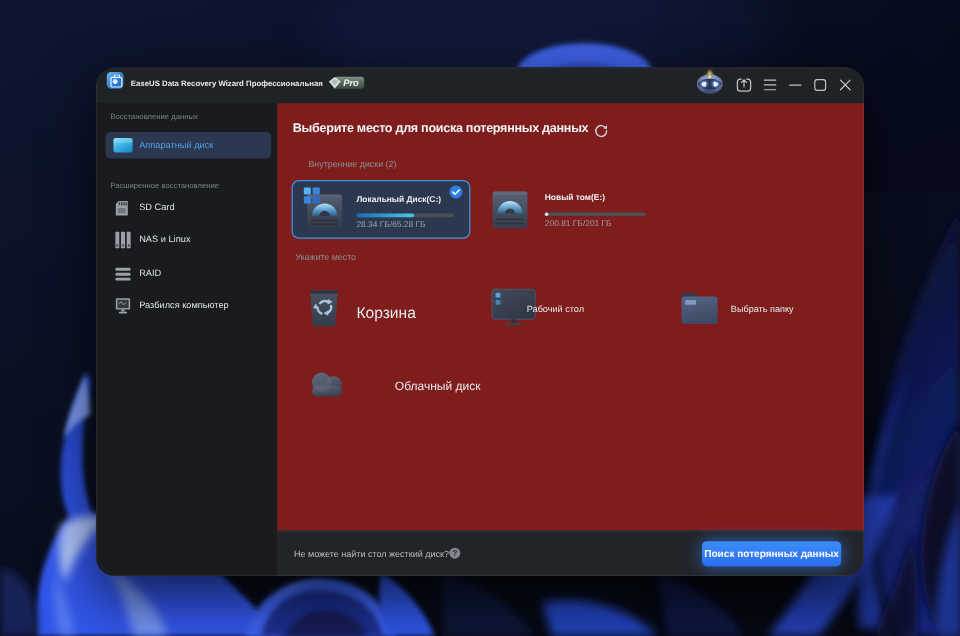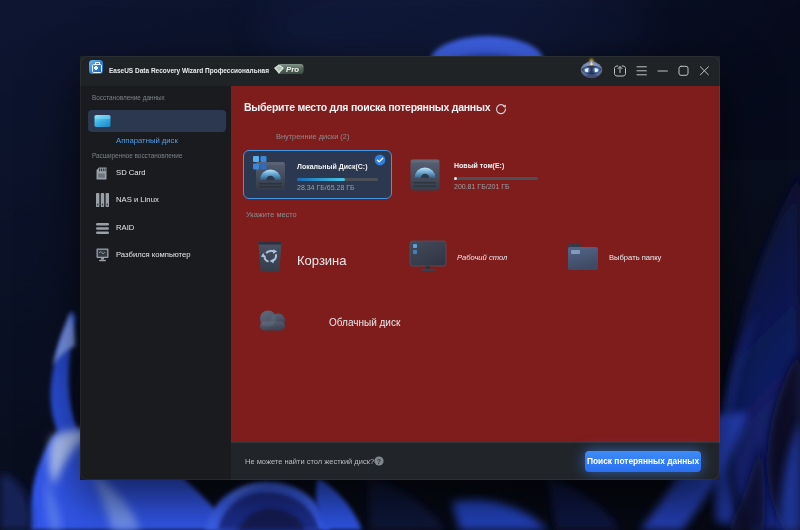--- a/index.html
+++ b/index.html
@@ -1,39 +1,39 @@
 <!DOCTYPE html>
 <html><head>
 <meta charset="utf-8">
 <style>
   html,body{margin:0;padding:0;}
   body{width:800px;height:530px;overflow:hidden;font-family:"Liberation Sans",sans-serif;background:#06080f;}
   #screen{position:absolute;left:0;top:0;width:800px;height:530px;overflow:hidden;}
   #wall{position:absolute;left:0;top:0;width:800px;height:530px;}
   
-  #win{position:absolute;left:80px;top:56px;width:640px;height:424px;border-radius:0;
+  #win{position:absolute;left:80px;top:56px;width:640px;height:424px;border-radius:16px;
        background:#1e2226;box-shadow:0 18px 45px rgba(0,0,0,.65);overflow:hidden;}
   #win::after{content:"";position:absolute;left:0;top:0;right:0;bottom:0;border-radius:8px;
        box-shadow:inset 0 0 0 1px rgba(255,255,255,.055);pointer-events:none;}
   #titlebar{position:absolute;left:0;top:0;width:640px;height:30px;background:#202326;}
   #appicon{position:absolute;left:9px;top:4px;width:14px;height:14px;border-radius:3.5px;
            background:linear-gradient(135deg,#6db9f2 0%,#2f7fd6 55%,#1f5fb4 100%);}
   #appicon .box{position:absolute;left:3px;top:4px;width:8px;height:7px;border:1px solid #eaf4ff;border-radius:1.5px;}
   #appicon .handle{position:absolute;left:5.5px;top:2px;width:3px;height:2px;border:1px solid #eaf4ff;border-bottom:none;border-radius:1px 1px 0 0;}
   #appicon .pv{position:absolute;left:6.4px;top:5.8px;width:1.2px;height:4.4px;background:#eaf4ff;}
   #appicon .ph{position:absolute;left:4.8px;top:7.4px;width:4.4px;height:1.2px;background:#eaf4ff;}
   #apptitle{position:absolute;left:29px;top:0;height:30px;line-height:30px;color:#e8eaec;
             font-size:6.5px;font-weight:bold;letter-spacing:0;}
   
   #sidebar{position:absolute;left:0;top:30px;width:151px;height:394px;background:#191b1e;}
   .sblabel{position:absolute;left:12px;color:#7d8287;font-size:6.4px;letter-spacing:0;}
   .sbitem{position:absolute;left:8px;width:138px;height:22px;border-radius:4px;}
   .sbitem.sel{background:#2b3850;}
   .sbitem .txt{position:absolute;left:28px;top:0;height:22px;line-height:22px;font-size:7.7px;color:#e3e5e7;white-space:nowrap;}
-  .sbitem.sel .txt{color:#4f9fe8;margin-top:20px;}
+  .sbitem.sel .txt{color:#4f9fe8;}
   
   #main{position:absolute;left:151px;top:30px;width:489px;height:394px;background:#7f1d1d;}
   #h1{position:absolute;left:13px;top:15px;color:#f2f3f5;font-size:10.5px;font-weight:bold;letter-spacing:-0.25px;white-space:nowrap;}
   .seclabel{position:absolute;color:#888e93;font-size:7.4px;}
   
   #cardC{position:absolute;left:12px;top:64px;width:149px;height:49px;border-radius:6px;
          background:#2b3850;border:1px solid #3f96e4;box-sizing:border-box;}
   #cardE{position:absolute;left:170px;top:64px;width:149px;height:49px;border-radius:6px;}
   .dtitle{position:absolute;color:#f0f2f4;font-size:7px;font-weight:bold;white-space:nowrap;}
   .dsub{position:absolute;color:#9aa0a5;font-size:7px;white-space:nowrap;}
@@ -243,21 +243,21 @@
           </svg>
           <div class="txt">Разбился компьютер</div>
         </div>
     </div>
     <div id="main">
       <div id="h1">Выберите место для поиска потерянных данных</div>
       <svg style="position:absolute;left:264px;top:17px;" width="12" height="12" viewBox="0 0 12 12">
         <path d="M9.9,3.9 A4.5,4.5 0 1 0 10.5,6" stroke="#cdd1d5" stroke-width="1.2" fill="none" stroke-linecap="round"></path>
         <path d="M11,1.4 L10.7,4.5 L7.7,3.8 Z" fill="#cdd1d5"></path>
       </svg>
-      <div class="seclabel" style="left:26px;top:46px;padding-left:19px;">Внутренние диски (2)</div>
+      <div class="seclabel" style="left:7px;top:46px;padding-left:19px;">Внутренние диски (2)</div>
       <div id="cardC">
         <svg style="position:absolute;left:9px;top:5px;" width="34" height="36" viewBox="0 0 34 36">
           <defs>
             <linearGradient id="hdb1" x1="0" y1="0" x2="0" y2="1">
               <stop offset="0" stop-color="#555f72"></stop>
                 <stop offset="0.55" stop-color="#414a5a"></stop>
                 <stop offset="1" stop-color="#333a47"></stop>
             </linearGradient>
             <linearGradient id="plat1" x1="0" y1="0" x2="0" y2="1">
               <stop offset="0" stop-color="#b9e2f8"></stop>
@@ -342,21 +342,21 @@
             <stop offset="0" stop-color="#434c5d"></stop>
                 <stop offset="1" stop-color="#303744"></stop>
               </linearGradient>
             </defs>
           <rect x="1" y="1" width="36" height="25" rx="2.5" fill="url(#scr)" stroke="#4d5666" stroke-width="0.8"></rect>
           <rect x="4" y="4" width="4" height="4" rx="0.8" fill="#5f9fd8"></rect>
           <rect x="4" y="10" width="4" height="4" rx="0.8" fill="#4781b8"></rect>
           <rect x="17" y="26" width="4" height="3" fill="#2c323e"></rect>
           <rect x="12" y="29" width="14" height="2" rx="1" fill="#39404e"></rect>
         </svg>
-        <div class="lbl" style="position:absolute;left:226px;top:167px;color:#e7e9eb;font-size:7.6px;font-style:italic;">Рабочий стол</div>
+        <div class="lbl" style="position:absolute;left:208px;top:167px;color:#e7e9eb;font-size:7.6px;">Рабочий стол</div>
 
         <svg style="position:absolute;left:335px;top:154px;" width="34" height="32" viewBox="0 0 34 32">
           <defs>
               <linearGradient id="fold" x1="0" y1="0" x2="0.3" y2="1">
             <stop offset="0" stop-color="#55668a"></stop>
                 <stop offset="1" stop-color="#3e4a63"></stop>
               </linearGradient>
             </defs>
           <path d="M2,6 C2,4.9 2.9,4 4,4 L12,4 C13,4 13.6,4.4 14.2,5.2 L16,7.5 L2,7.5 Z" fill="#333b4b"></path>
           <rect x="2" y="7" width="30" height="23" rx="2" fill="url(#fold)"></rect>

